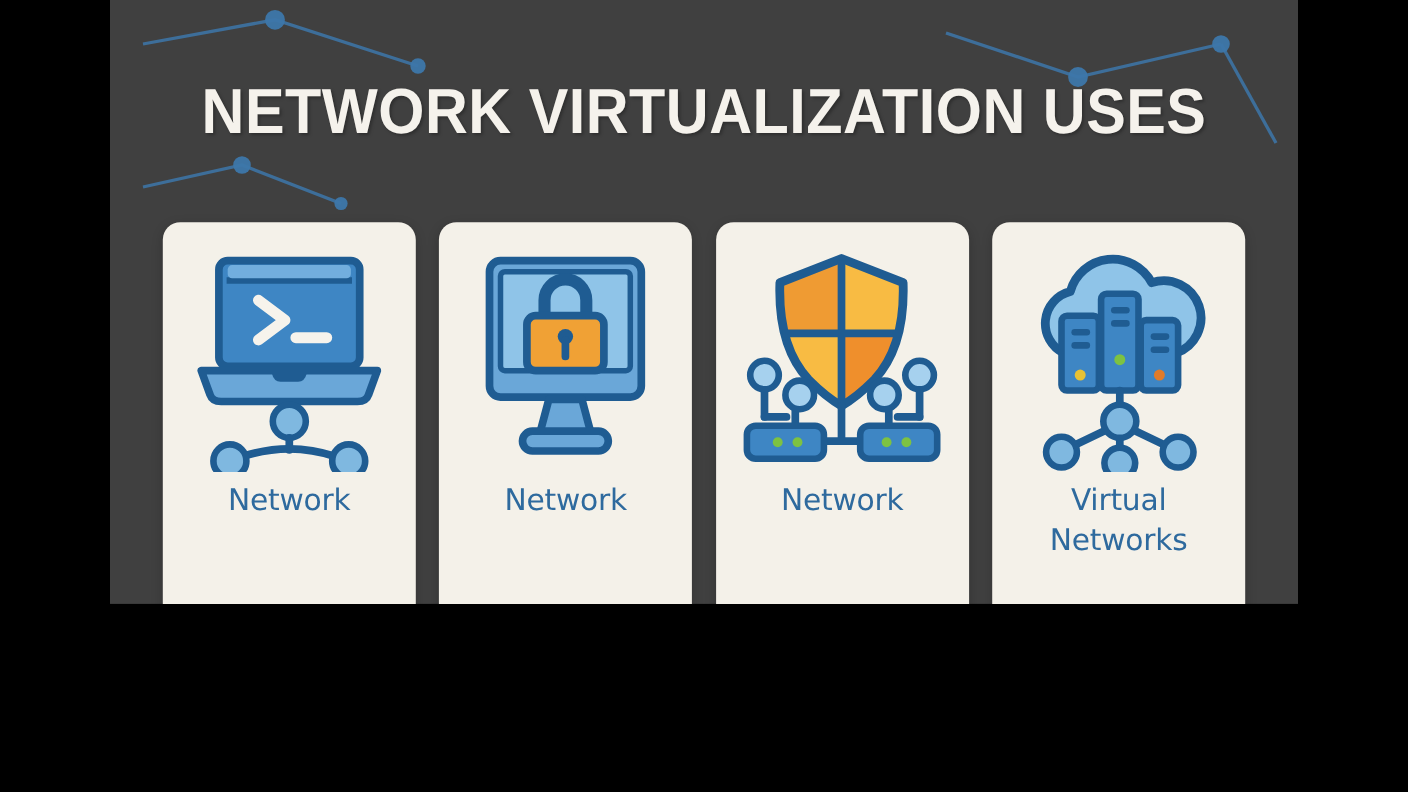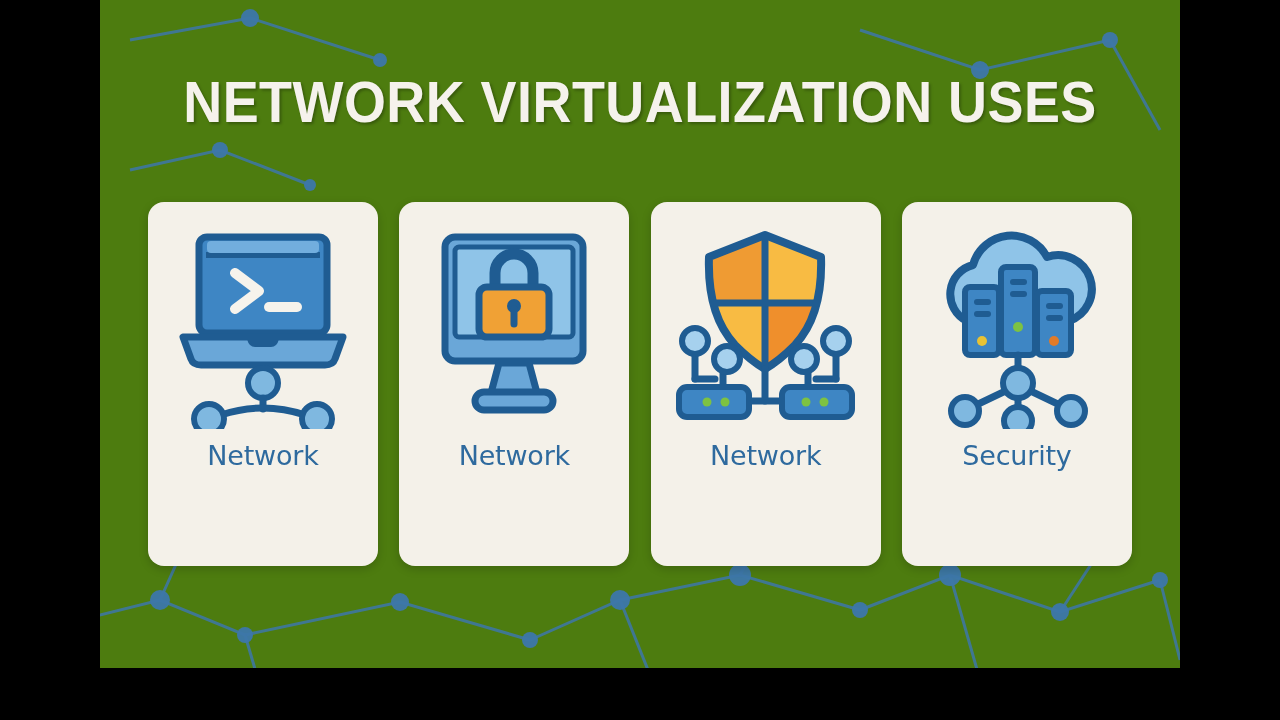--- a/index.html
+++ b/index.html
@@ -32,22 +32,22 @@
   }
   .pillarbox.left  { left: 0;  width: 100px; }
   .pillarbox.right { right: 0; width: 100px; }
 
   
   #slide-panel {
     position: absolute;
     left: 100px;
     top: 0;
     width: 1080px;
-    height: 668px;
-    background: #4d7c0f;
+    height: 549px;
+    background: #404040;
     overflow: hidden;
   }
 
   #bg-network {
     position: absolute;
     left: 0; top: 0;
     width: 1080px;
     height: 720px;
     opacity: 1;
     pointer-events: none;
@@ -304,19 +304,20 @@
             <path d="M 91 156 L 137 178" stroke="#1f5c92" stroke-width="7" stroke-linecap="round"></path>
             <path d="M 91 156 L 91 186" stroke="#1f5c92" stroke-width="7" stroke-linecap="round"></path>
 
             <circle cx="91" cy="154" r="15" fill="#7fb8e0" stroke="#1f5c92" stroke-width="6"></circle>
             <circle cx="38" cy="182" r="14" fill="#7fb8e0" stroke="#1f5c92" stroke-width="6"></circle>
             <circle cx="144" cy="182" r="14" fill="#7fb8e0" stroke="#1f5c92" stroke-width="6"></circle>
             <circle cx="91" cy="192" r="14" fill="#7fb8e0" stroke="#1f5c92" stroke-width="6"></circle>
           </svg>
         </div>
         <div class="card-label">
-          <span>Security</span>
+          <span>Virtual</span>
+          <span class="l2">Networks</span>
         </div>
       </div>
 
     </div>
   </div>
 </div>
 
 </body></html>

